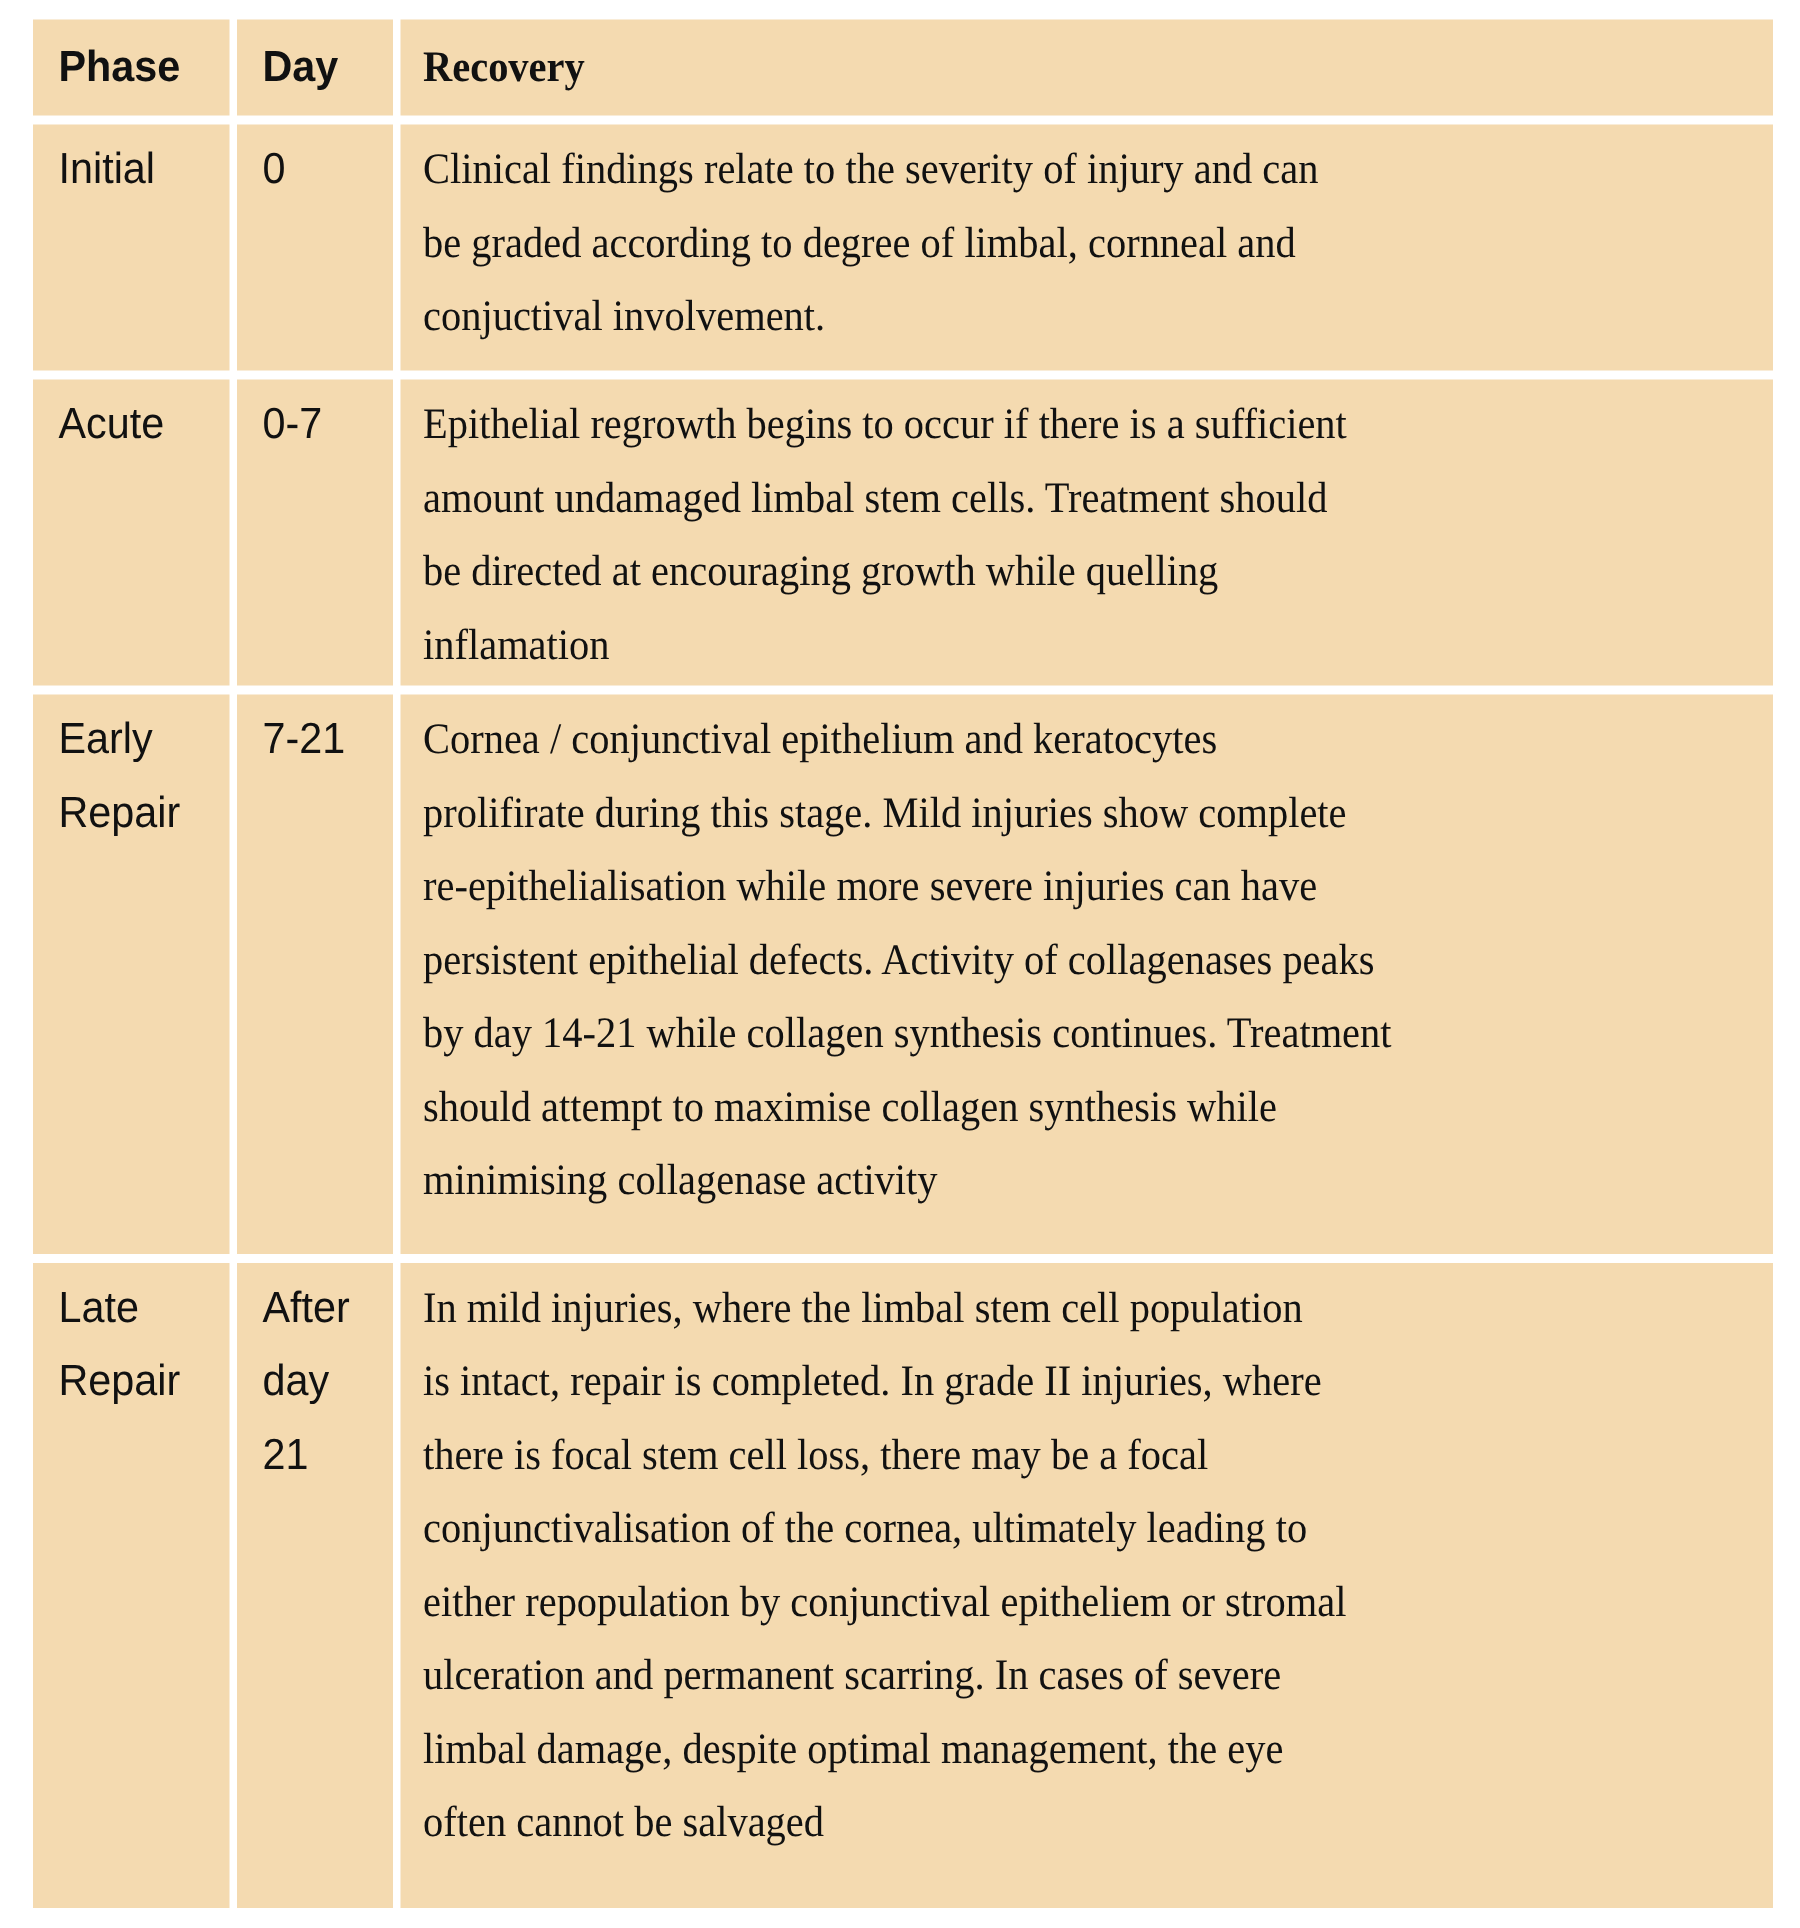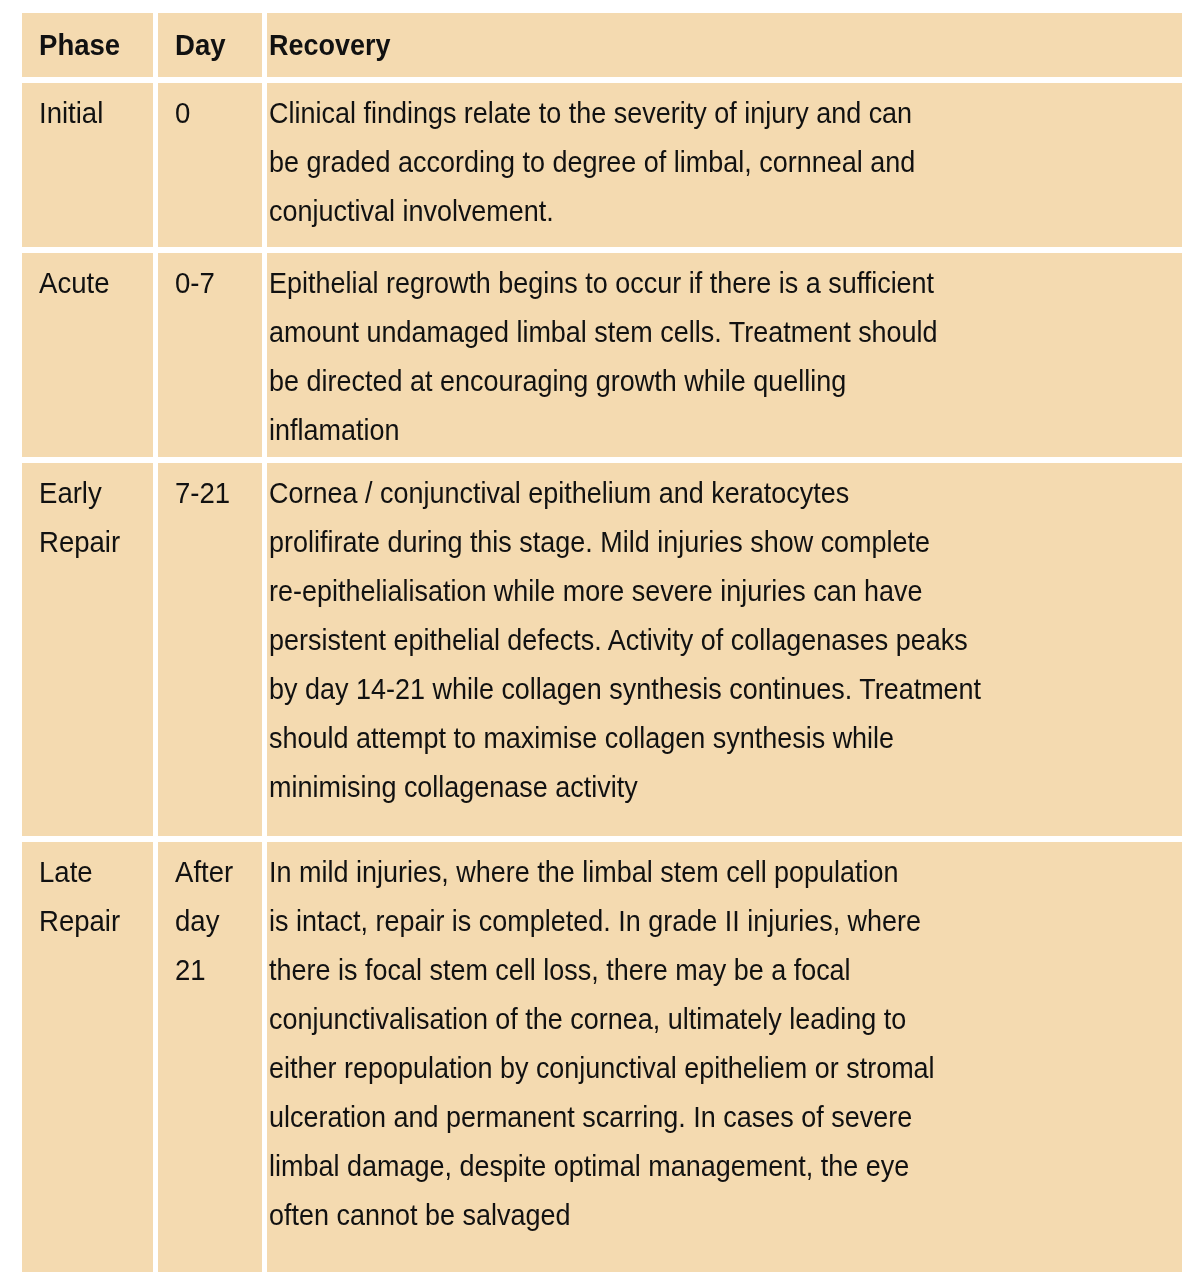--- a/index.html
+++ b/index.html
@@ -17,21 +17,21 @@
       background: #F4DAB0;
       color: #111111;
       font-family: "Liberation Sans", sans-serif;
       font-size: 29px;
       line-height: 49px;
       padding: 6px 0 0 17px;
       box-sizing: border-box;
       overflow: hidden;
       white-space: nowrap;
     }
-    .cell.c3 { padding-left: 2px; }
+    .cell.c3 { padding-left: 15px; font-family: Liberation Serif, serif; }
     .head .cell { font-weight: bold; padding-top: 7px; line-height: 50px; }
     .line { display: block; transform-origin: 0 50%; }
     .c3 .line { transform: scaleX(0.93); }
     .c1 .line, .c2 .line { transform: scaleX(0.95); }
     .row { display: contents; }
   </style>
 </head>
 <body>
 
 <div class="table">

